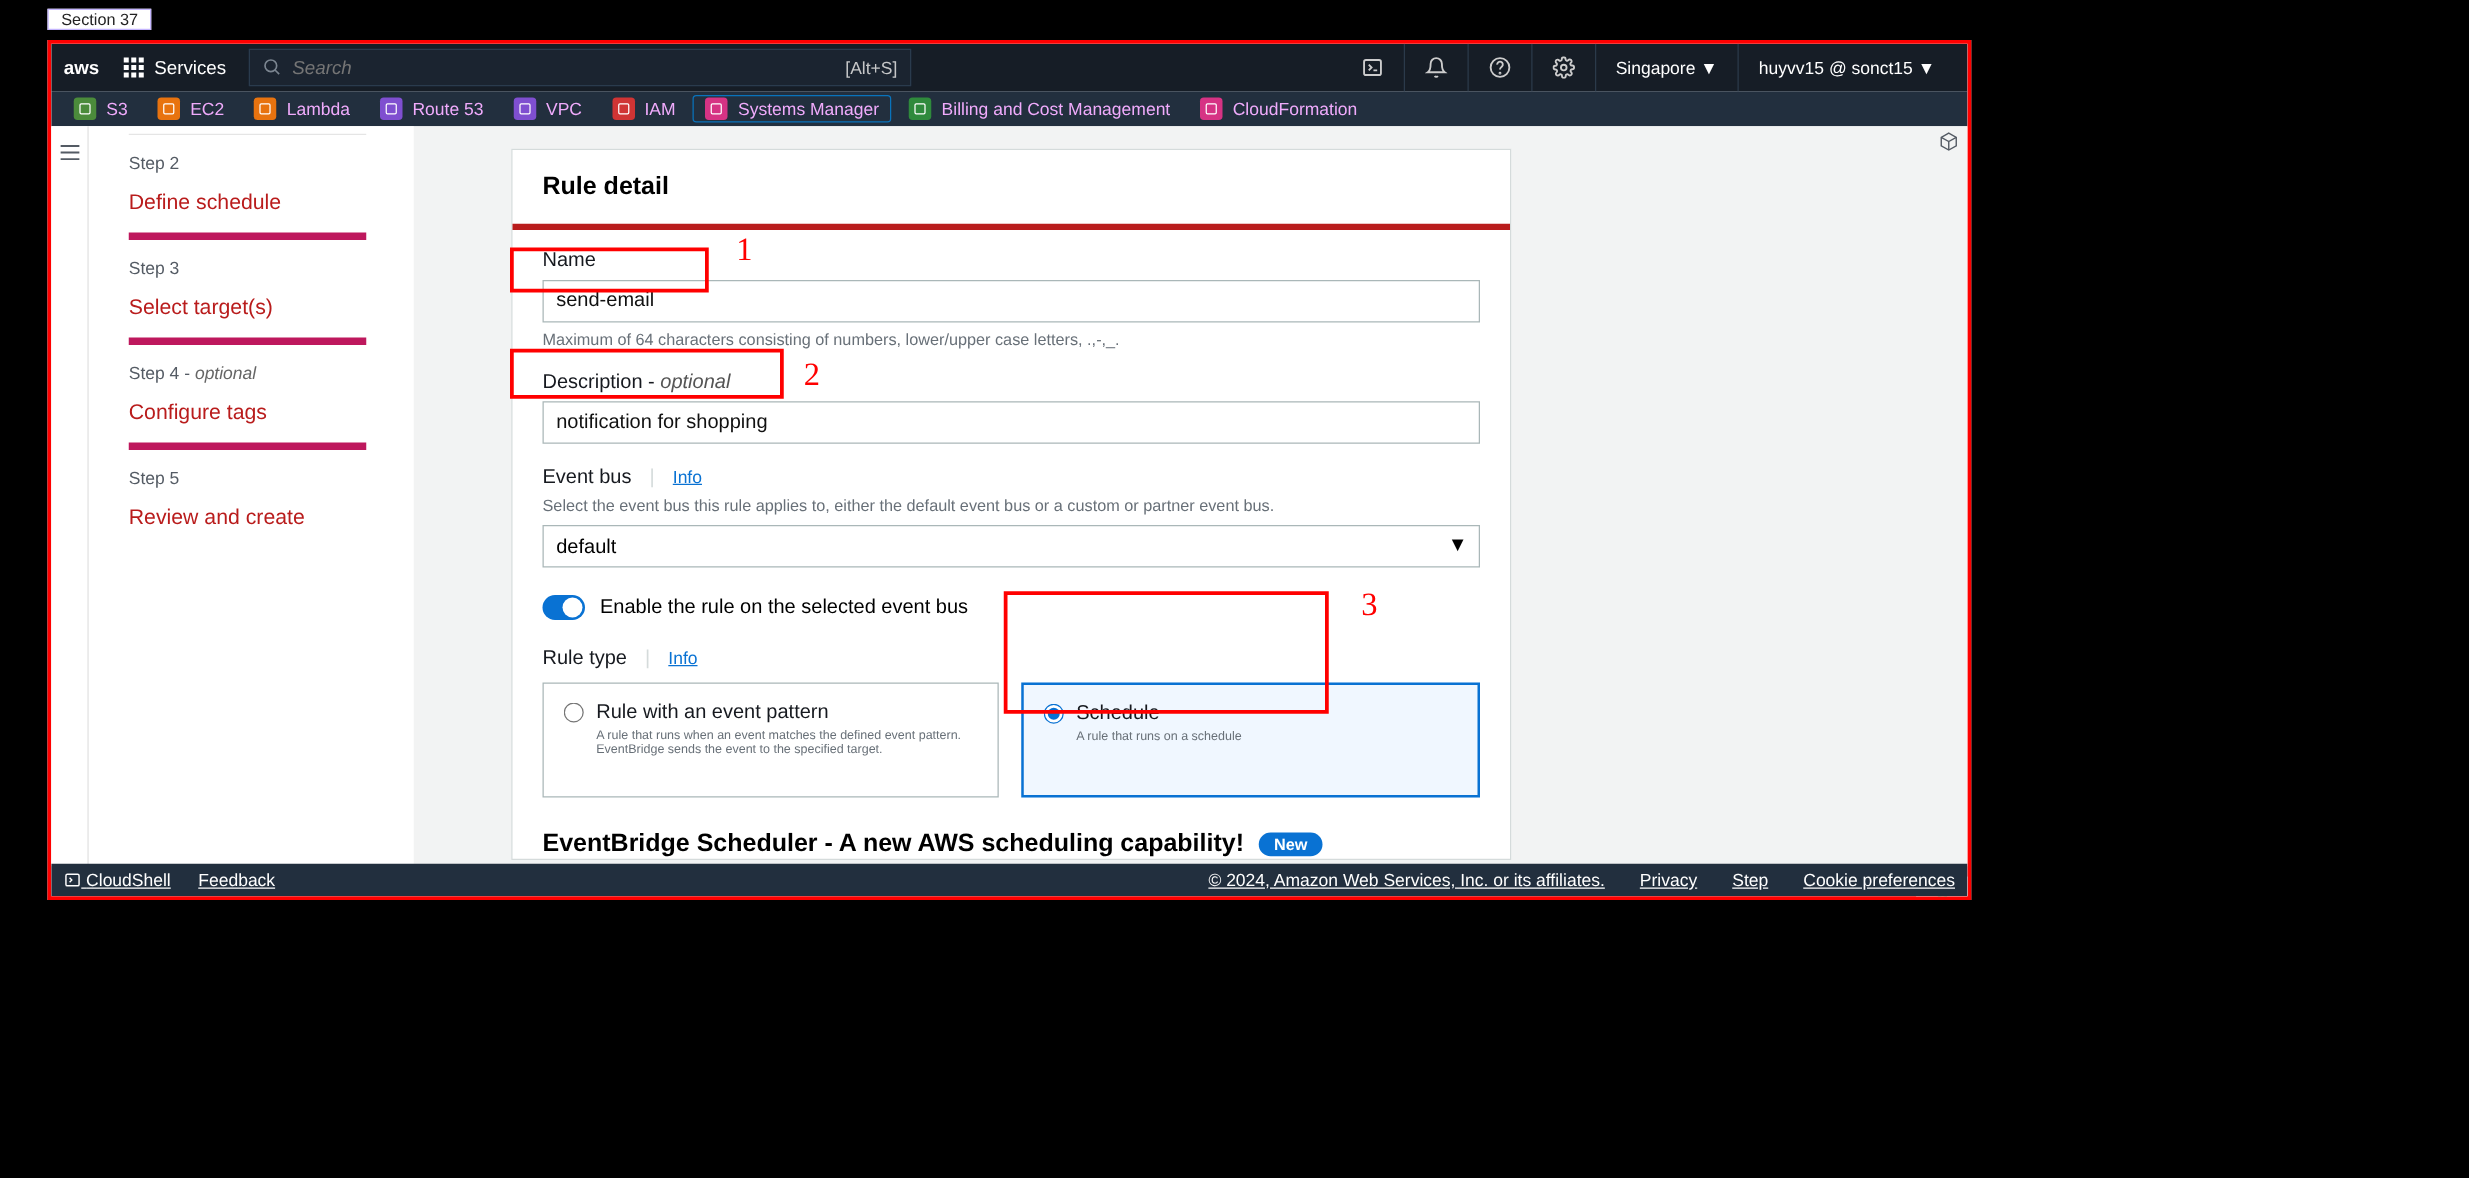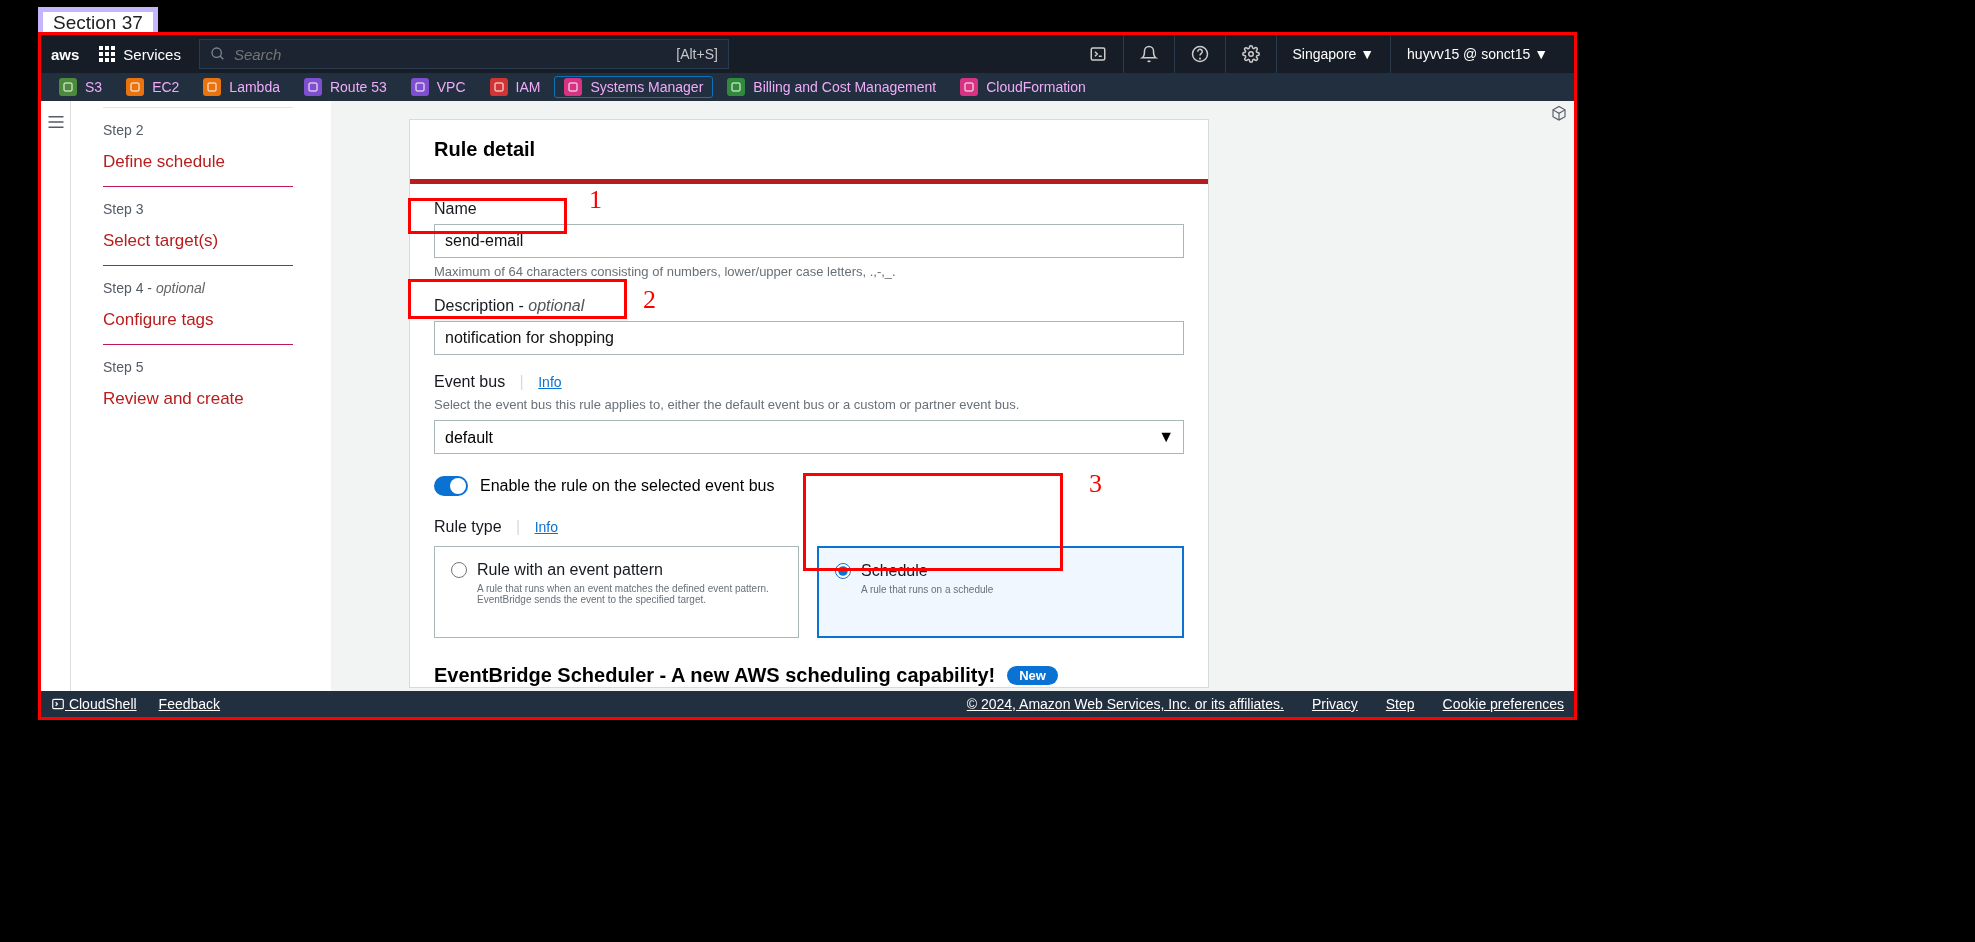--- a/index.html
+++ b/index.html
@@ -13,23 +13,23 @@
     border: 3px solid #ff0000;
     background: #fff;
     overflow: hidden;
   }
 
   
   .section-tab {
     position: absolute;
     left: 38px; top: 7px;
     background: #fff;
-    border: 5px solid #c4b5fd;
+    border: 1px solid #c4b5fd;
     padding: 0 10px;
-    font-size: 19px;
+    font-size: 13px;
     color: #222;
   }
 
   
   .topbar {
     background: #161d26;
     color: #c6c7c8;
     height: 38px;
     display: flex;
     align-items: center;
@@ -72,21 +72,21 @@
   .cube-icon{position:absolute;right:6px;top:4px;width:18px;height:18px;}
 
   
   .body-wrap { display:flex; height:calc(100% - 66px - 24px); position:relative; background:#f2f3f3;}
   .ham-col{width:30px;background:#fff;border-right:1px solid #ddd;display:flex;justify-content:center;padding-top:14px;}
   .ham-col svg{stroke:#545b64;}
   .sidebar {
     width:260px; background:#fff; padding:6px 38px 0 32px;
     font-size:16px; color:#16191f;
   }
-  .sidebar .step-block{padding:14px 0;border-top:1px solid #be185d;}
+  .sidebar .step-block{padding:14px 0;border-top:6px solid #be185d;}
   .sidebar .step-block:first-child{border-top:1px solid #e5e5e5;}
   .sidebar .step-num{font-size:14px;color:#545b64;}
   .sidebar .step-title{font-size:17px;color:#b91c1c;margin-top:14px;}
   .sidebar .opt{color:#666;font-style:italic;}
   .main-col{flex:1;padding:0 16px 0 78px;overflow:hidden;}
   .panel{background:#fff;border:1px solid #d5dbdb;margin-top:18px;width:800px;}
   .panel-head{padding:18px 24px;border-bottom:5px solid #b91c1c;}
   .panel-head h2{font-size:20px;font-weight:700;}
   .panel-body{padding:16px 24px 0;}
   .lbl{font-size:16px;color:#16191f;margin-bottom:6px;display:block;}

